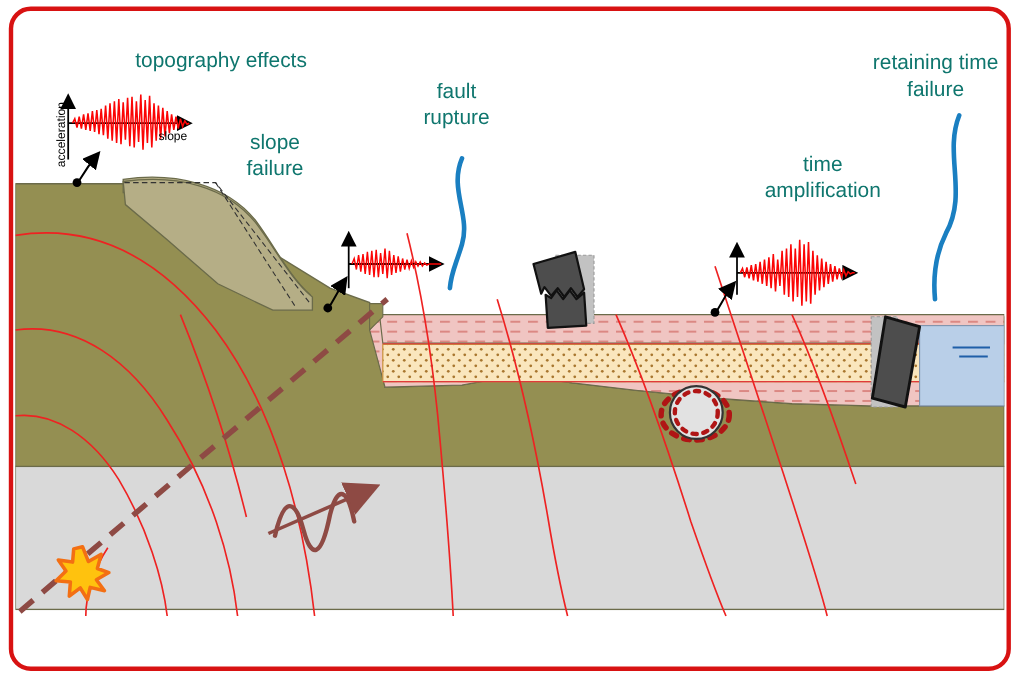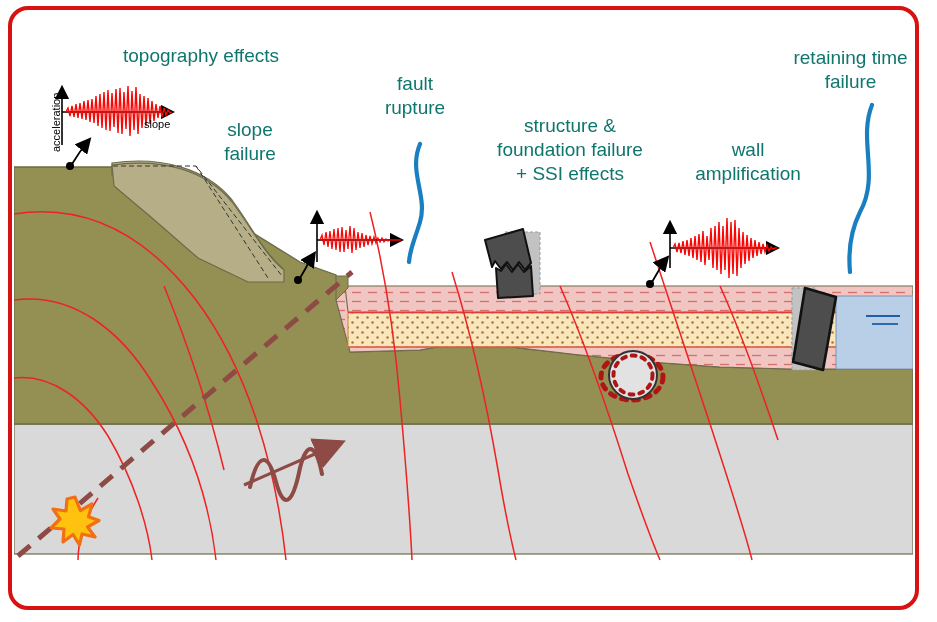--- a/index.html
+++ b/index.html
@@ -223,24 +223,21 @@
       <path d="M 872,105 C 858,140 880,176 860,212 C 851,230 848,250 850,272" fill="none" stroke="#1a7fc1" stroke-width="4.2" stroke-linecap="round"></path>
 
     </g>
   </svg>
 
   <div class="lbl" style="left:101px; top:44px; width:200px;">topography effects</div>
   <div class="lbl" style="left:195px; top:118px; width:110px;">slope
 failure</div>
   <div class="lbl" style="left:360px; top:72px; width:110px;">fault
 rupture</div>
-  <div class="lbl" style="left:480px; top:114px; width:180px;">structure &amp;
-foundation failure
-+ SSI effects</div>
-  <div class="lbl" style="left:678px; top:138px; width:140px;">wall
+  <div class="lbl" style="left:678px; top:138px; width:140px;">time
 amplification</div>
   <div class="lbl" style="left:778px; top:46px; width:145px;">retaining time
 failure</div>
 
   <div class="axis-lbl vertical" style="left:50px; top:152px;">acceleration</div>
   <div class="axis-lbl" style="left:144px; top:118px;">slope</div>
 
   <div id="figure-border"></div>
 </div>
 

